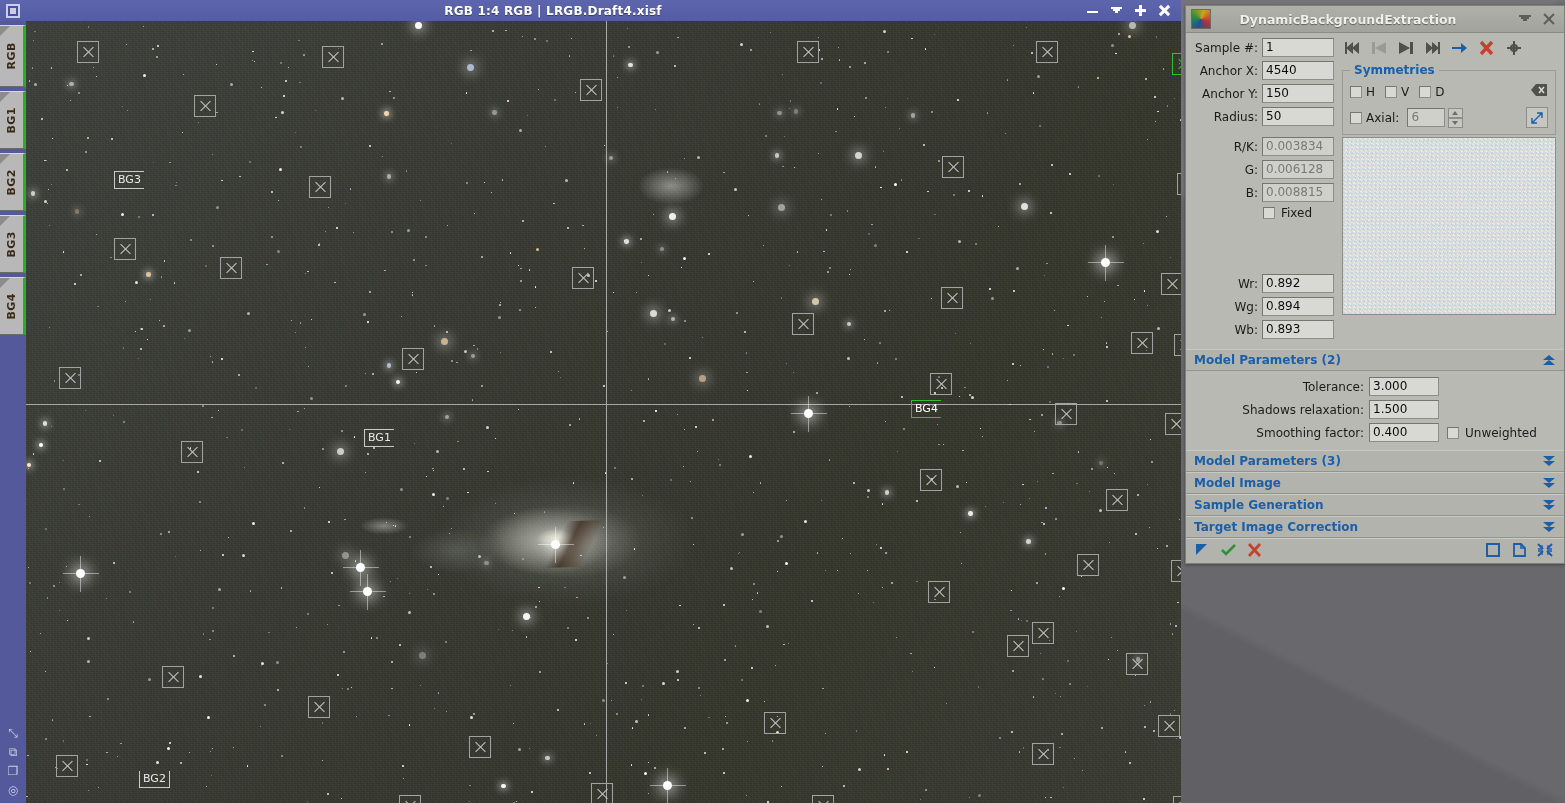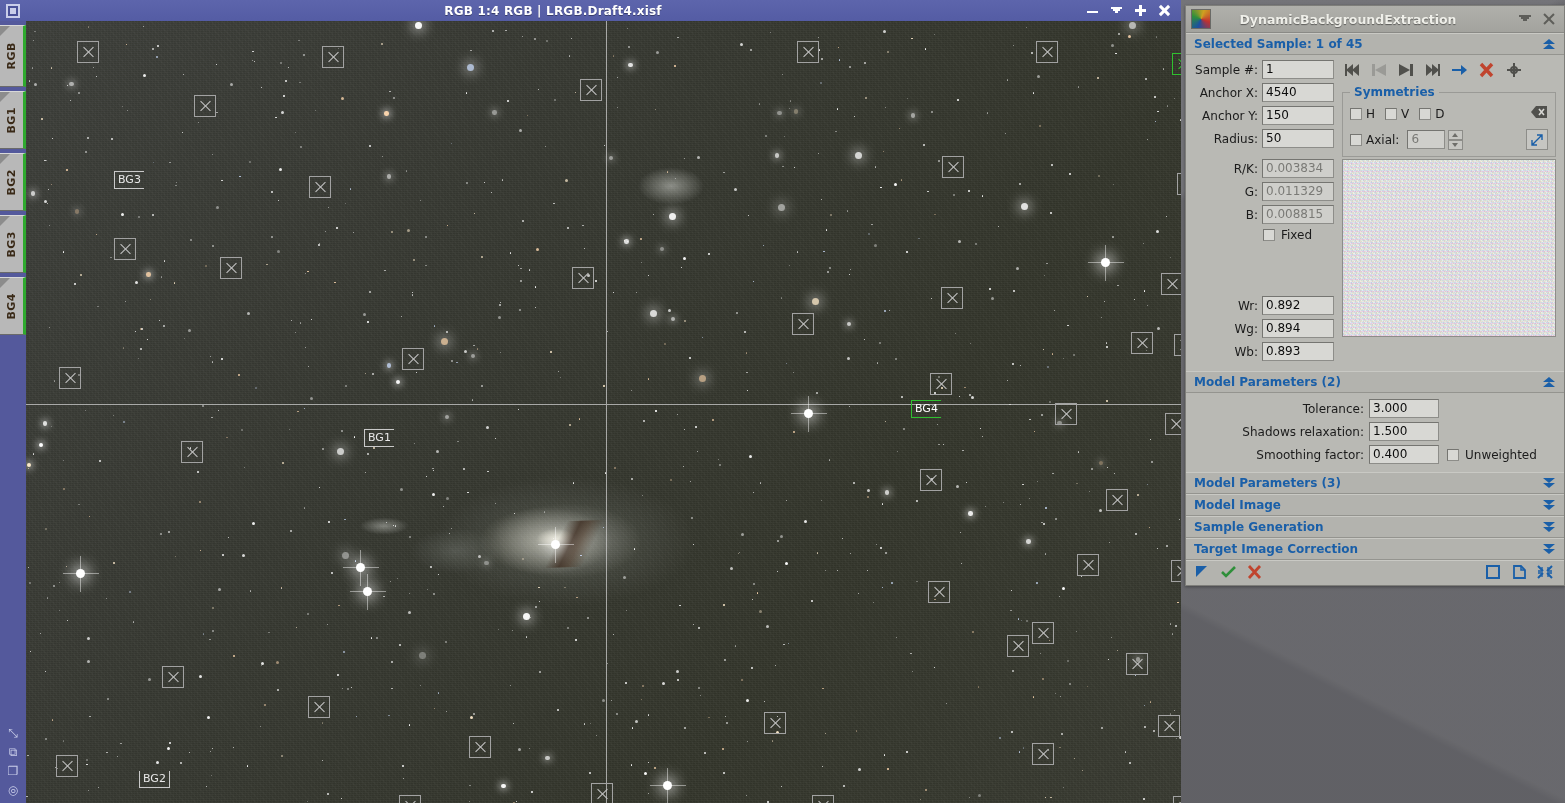--- a/index.html
+++ b/index.html
@@ -1237,27 +1237,20 @@
           <i style="position:absolute;left:2px;top:4px;width:8px;height:2px;background:#5e5e5a;"></i>
           <i style="position:absolute;left:4px;top:6px;width:4px;height:2px;background:#5e5e5a;"></i>
         </div>
         <div class="dlg-btn">
           <i style="position:absolute;left:-1px;top:5px;width:14px;height:2px;background:#5e5e5a;transform:rotate(45deg);"></i>
           <i style="position:absolute;left:-1px;top:5px;width:14px;height:2px;background:#5e5e5a;transform:rotate(-45deg);"></i>
         </div>
       </div>
     </div>
 
-    <div class="sect">
-      <div class="st">Selected Sample: 1 of 45</div>
-      <div class="arrow up">
-          <i></i>
-          <i></i>
-        </div>
-    </div>
 
     <div class="body">
       <div class="row">
         <div class="lbl" style="width:64px;">Sample #:</div>
         <div class="fld" style="width:72px;margin-left:4px;">1</div>
         <div class="navbar">
           <div class="navbtn">
             <svg width="18" height="16" viewBox="0 0 18 16">
                 <path d="M2 2h2v12H2z" fill="#50504c"></path>
                 <path d="M16 2L9 8l7 6z" fill="#50504c"></path>
@@ -1363,21 +1356,21 @@
       </div>
 
       <div style="display:flex;margin-top:2px;">
         <div style="width:140px;">
           <div class="row">
             <div class="lbl" style="width:64px;">R/K:</div>
             <div class="fld ro" style="width:72px;margin-left:4px;">0.003834</div>
           </div>
           <div class="row">
             <div class="lbl" style="width:64px;">G:</div>
-            <div class="fld ro" style="width:72px;margin-left:4px;">0.011329</div>
+            <div class="fld ro" style="width:72px;margin-left:4px;">0.006128</div>
           </div>
           <div class="row">
             <div class="lbl" style="width:64px;">B:</div>
             <div class="fld ro" style="width:72px;margin-left:4px;">0.008815</div>
           </div>
           <div class="cbrow" style="margin:3px 0 0 69px;gap:6px;">
             <i class="cb"></i>
             <span>Fixed</span>
           </div>
 

